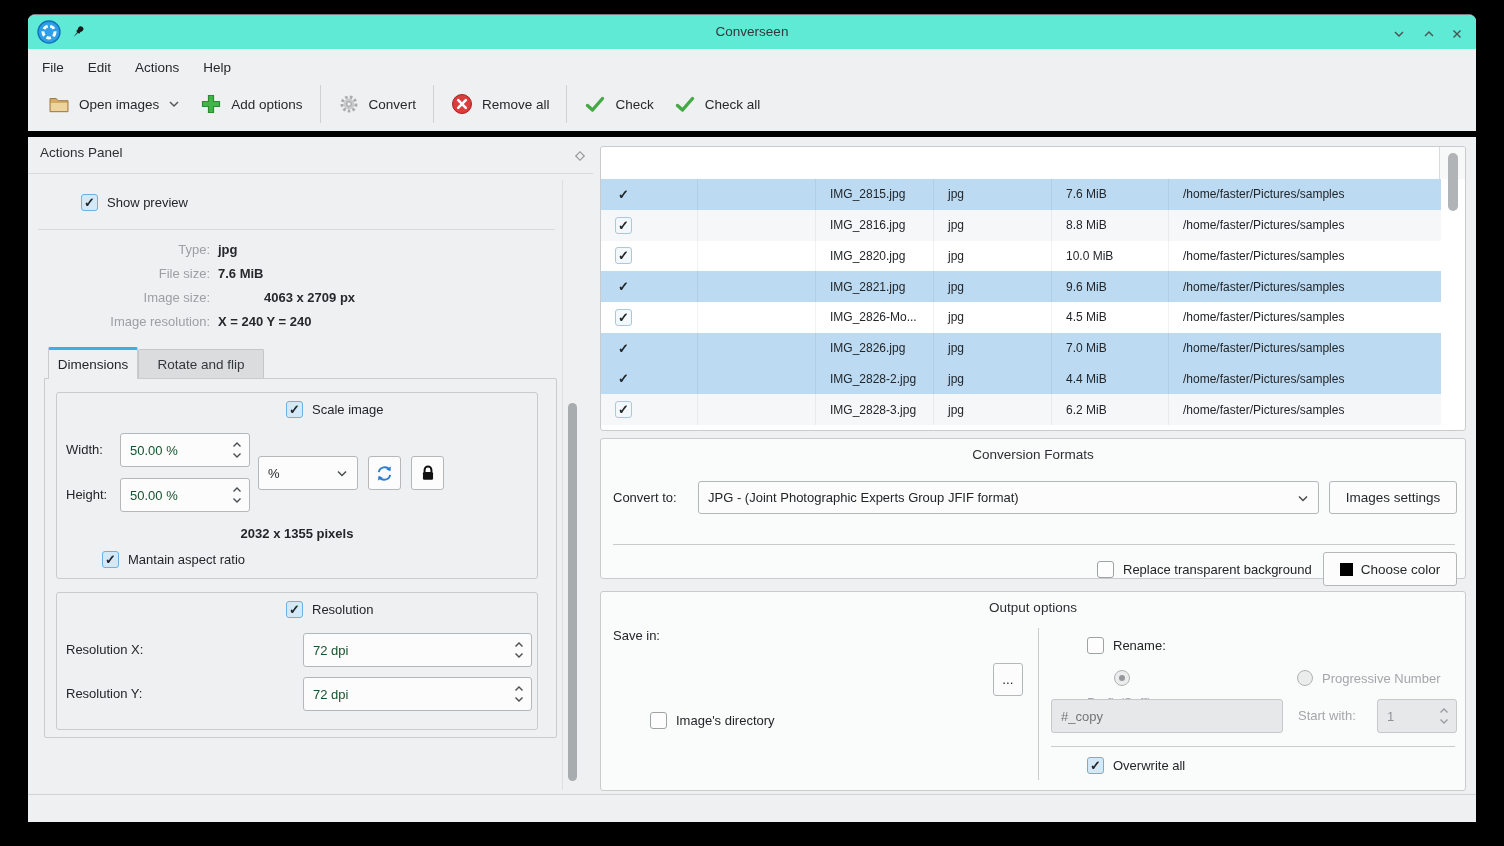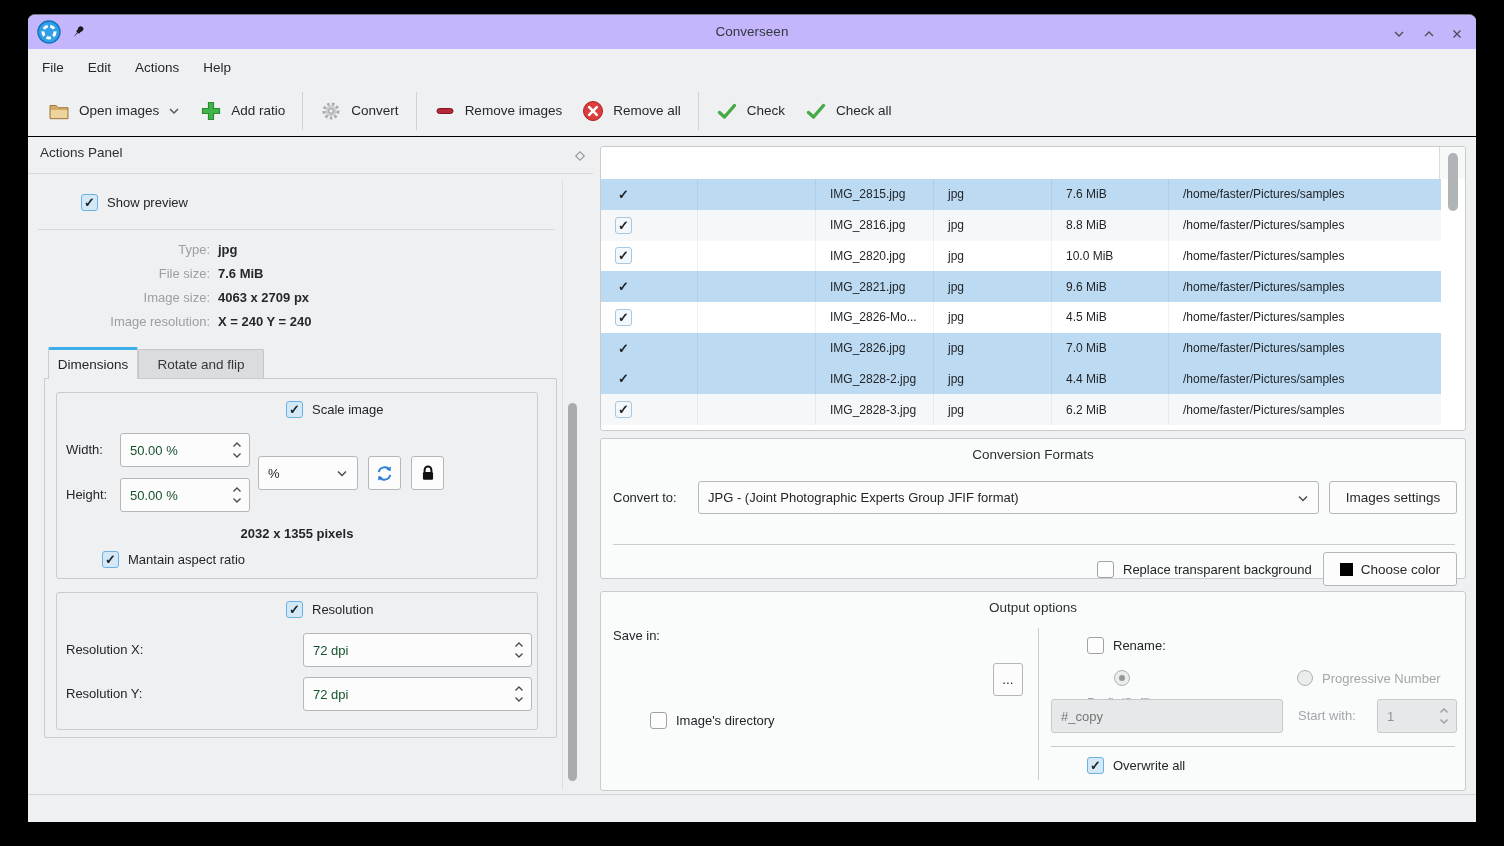--- a/index.html
+++ b/index.html
@@ -2,34 +2,34 @@
 <html><head>
 <meta charset="utf-8">
 <style>
   * { box-sizing: border-box; margin: 0; padding: 0; }
   html,body { width:1504px; height:846px; background:#000; font-family:"Liberation Sans",sans-serif; }
   .window { position:absolute; left:28px; top:14px; width:1448px; height:808px;
             background:#eff0f1; border-radius:7px 7px 0 0; overflow:hidden;
             color:#232629; font-size:13px; border-top:1px solid #7a7c7e; }
 
   
-  .titlebar { position:absolute; left:0; top:0; right:0; height:34px; background:#c4b5fd;padding-left:48px; }
+  .titlebar { position:absolute; left:0; top:0; right:0; height:34px; background:#5eead4;padding-left:48px; }
   .titlebar .title { position:absolute; left:0; right:0; top:0; height:34px; line-height:34px;
                      text-align:center; color:#33383b; font-size:13.5px; }
   .app-logo { position:absolute; left:9px; top:5px; width:24px; height:24px; }
   .pin-icon { position:absolute; left:42px; top:9px; width:16px; height:16px; }
   .win-btn { position:absolute; top:10px; width:17px; height:17px; display:flex; align-items:center; justify-content:center; }
 
   
   .menubar { position:absolute; left:0; top:34px; right:0; height:36px; display:flex; align-items:stretch; padding-left:2px; }
   .menu-item { padding:0 12px; display:flex; align-items:center; font-size:13.5px; color:#26292b; }
 
   
-  .toolbar { position:absolute; left:0; top:70px; right:0; height:52px; display:flex; align-items:center;
-             padding-left:10px; border-bottom:1px solid #000000; }
+  .toolbar { position:absolute; left:0; top:70px; right:0; height:52px; display:flex; align-items:flex-start;
+             padding-left:10px; border-bottom:6px solid #000000; }
   .tool-btn { display:flex; align-items:center; gap:9px; height:38px; padding:0 10px; border-radius:3px;
               font-size:13.5px; color:#26292b; }
   .tool-sep { width:1px; height:38px; background:#cfd1d2; margin:0 7px; }
   .ticon { width:22px; height:22px; flex:none; }
 
   
   .cb { width:17px; height:17px; border-radius:3px; border:1px solid #9fa3a6; background:#fdfdfd;
         display:inline-flex; align-items:center; justify-content:center; flex:none; }
   .cb.checked { border-color:#6db1e0; background:#d4e9f8; }
   .cb.checked::after { content:"✓"; font-weight:700; font-size:13px; color:#232629; line-height:1; }
@@ -163,42 +163,34 @@
             <path d="M2 2 L6 6 L10 2" fill="none" stroke="#55585a" stroke-width="1.5"></path>
           </svg>
       </span>
     </div>
     <div class="tool-btn">
       <span class="ticon">
         <svg viewBox="0 0 22 22" width="22" height="22">
           <path d="M8.5 2.5 h5 v6 h6 v5 h-6 v6 h-5 v-6 h-6 v-5 h6 z" fill="#41b549" stroke="#2c8c33" stroke-width="1.2"></path>
         </svg>
       </span>
-      <span>Add ratio</span>
+      <span>Add options</span>
     </div>
     <div class="tool-sep"></div>
     <div class="tool-btn">
       <span class="ticon">
         <svg viewBox="0 0 22 22" width="22" height="22">
           <circle cx="11" cy="11" r="7" fill="none" stroke="#a9abad" stroke-width="3" stroke-dasharray="2.6 2.2"></circle>
           <circle cx="11" cy="11" r="5.4" fill="#c8cacb"></circle>
           <circle cx="11" cy="11" r="2.3" fill="#eff0f1" stroke="#97999b"></circle>
         </svg>
       </span>
       <span>Convert</span>
     </div>
     <div class="tool-sep"></div>
-    <div class="tool-btn">
-      <span class="ticon">
-        <svg viewBox="0 0 22 22" width="22" height="22">
-          <rect x="3" y="8.5" width="16" height="5" rx="2.5" fill="#b62737" stroke="#821722" stroke-width="1"></rect>
-        </svg>
-      </span>
-      <span>Remove images</span>
-    </div>
     <div class="tool-btn">
       <span class="ticon">
         <svg viewBox="0 0 22 22" width="22" height="22">
           <circle cx="11" cy="11" r="9.5" fill="#dd3c3c" stroke="#a82020" stroke-width="1"></circle>
           <path d="M7.2 7.2 L14.8 14.8 M14.8 7.2 L7.2 14.8" stroke="#ffffff" stroke-width="2.6" stroke-linecap="round"></path>
         </svg>
       </span>
       <span>Remove all</span>
     </div>
     <div class="tool-sep"></div>
@@ -237,21 +229,21 @@
   <div class="hline" style="left:10px; top:214px; width:517px; background:#d7d9da;"></div>
 
   <div class="info-row" style="top:227px;">
     <span class="info-label">Type:</span>
     <span class="info-value">jpg</span>
   </div>
   <div class="info-row" style="top:251px;">
     <span class="info-label">File size:</span>
     <span class="info-value">7.6 MiB</span>
   </div>
-  <div class="info-row" style="top:275px;">
+  <div class="info-row" style="top:275px;gap:46px;">
     <span class="info-label">Image size:</span>
     <span class="info-value">4063 x 2709 px</span>
   </div>
   <div class="info-row" style="top:299px;">
     <span class="info-label">Image resolution:</span>
     <span class="info-value">X = 240 Y = 240</span>
   </div>
 
   <div class="tab active">Dimensions</div>
   <div class="tab inactive">Rotate and flip</div>

